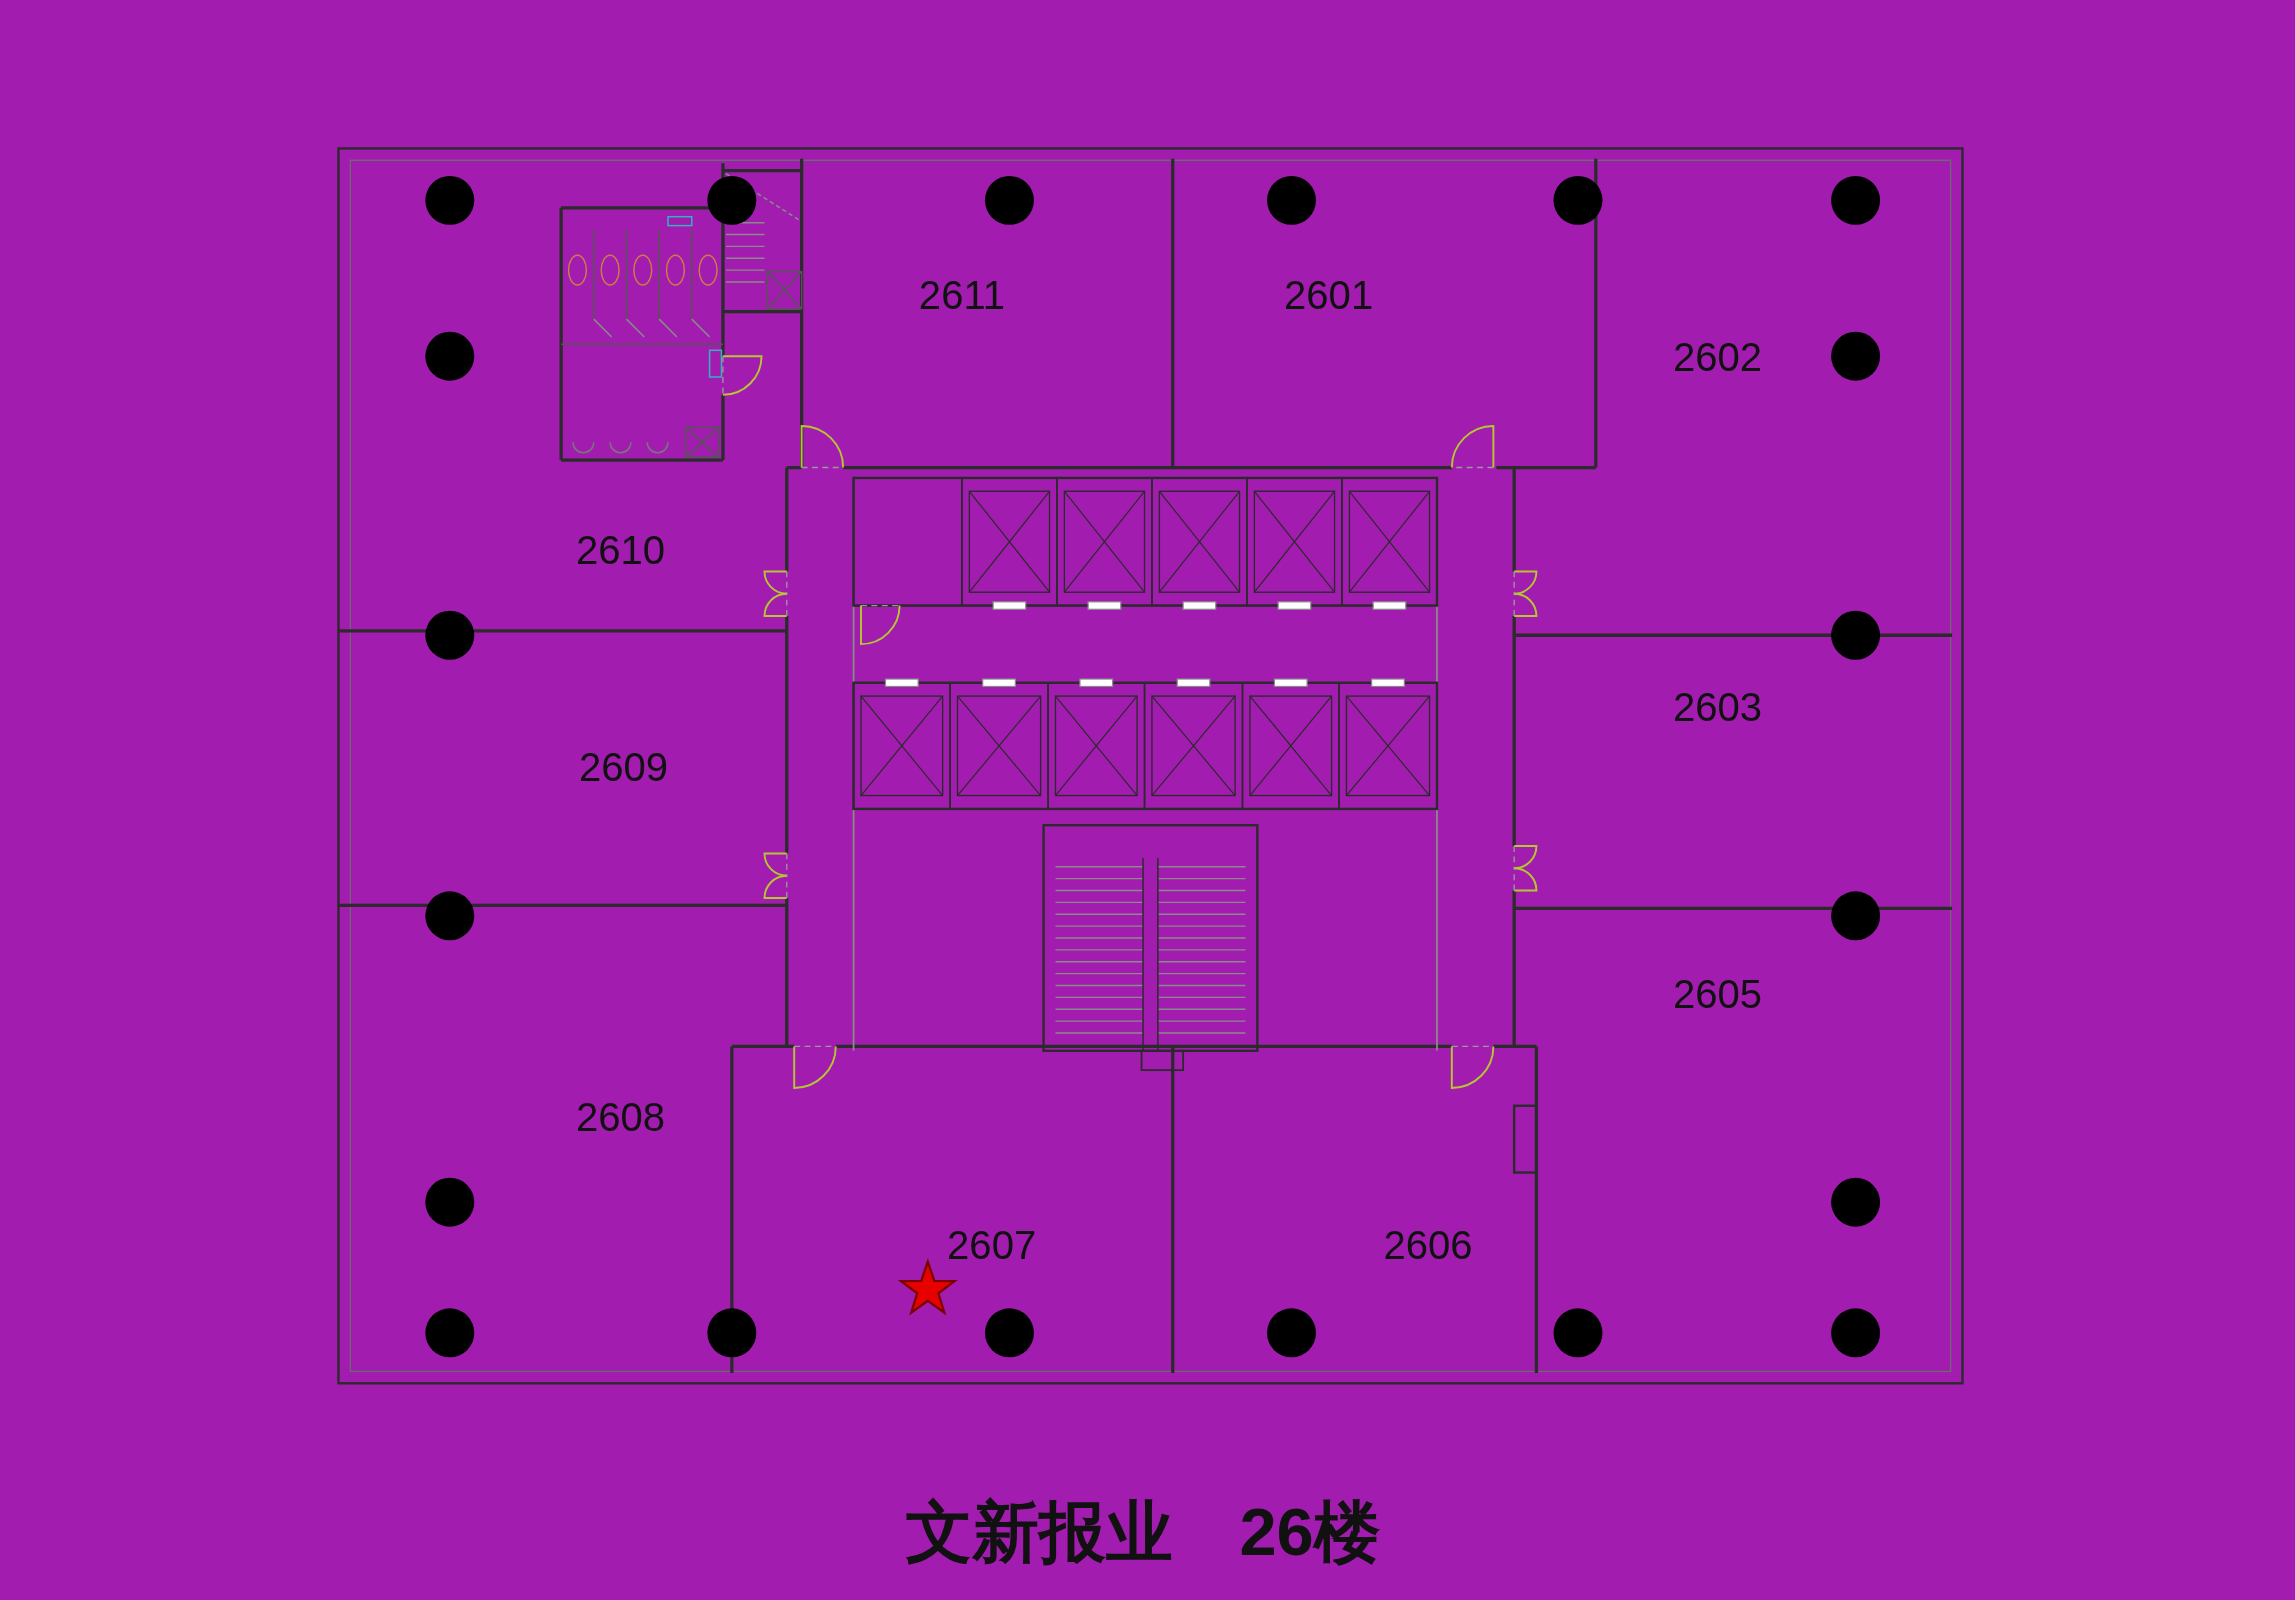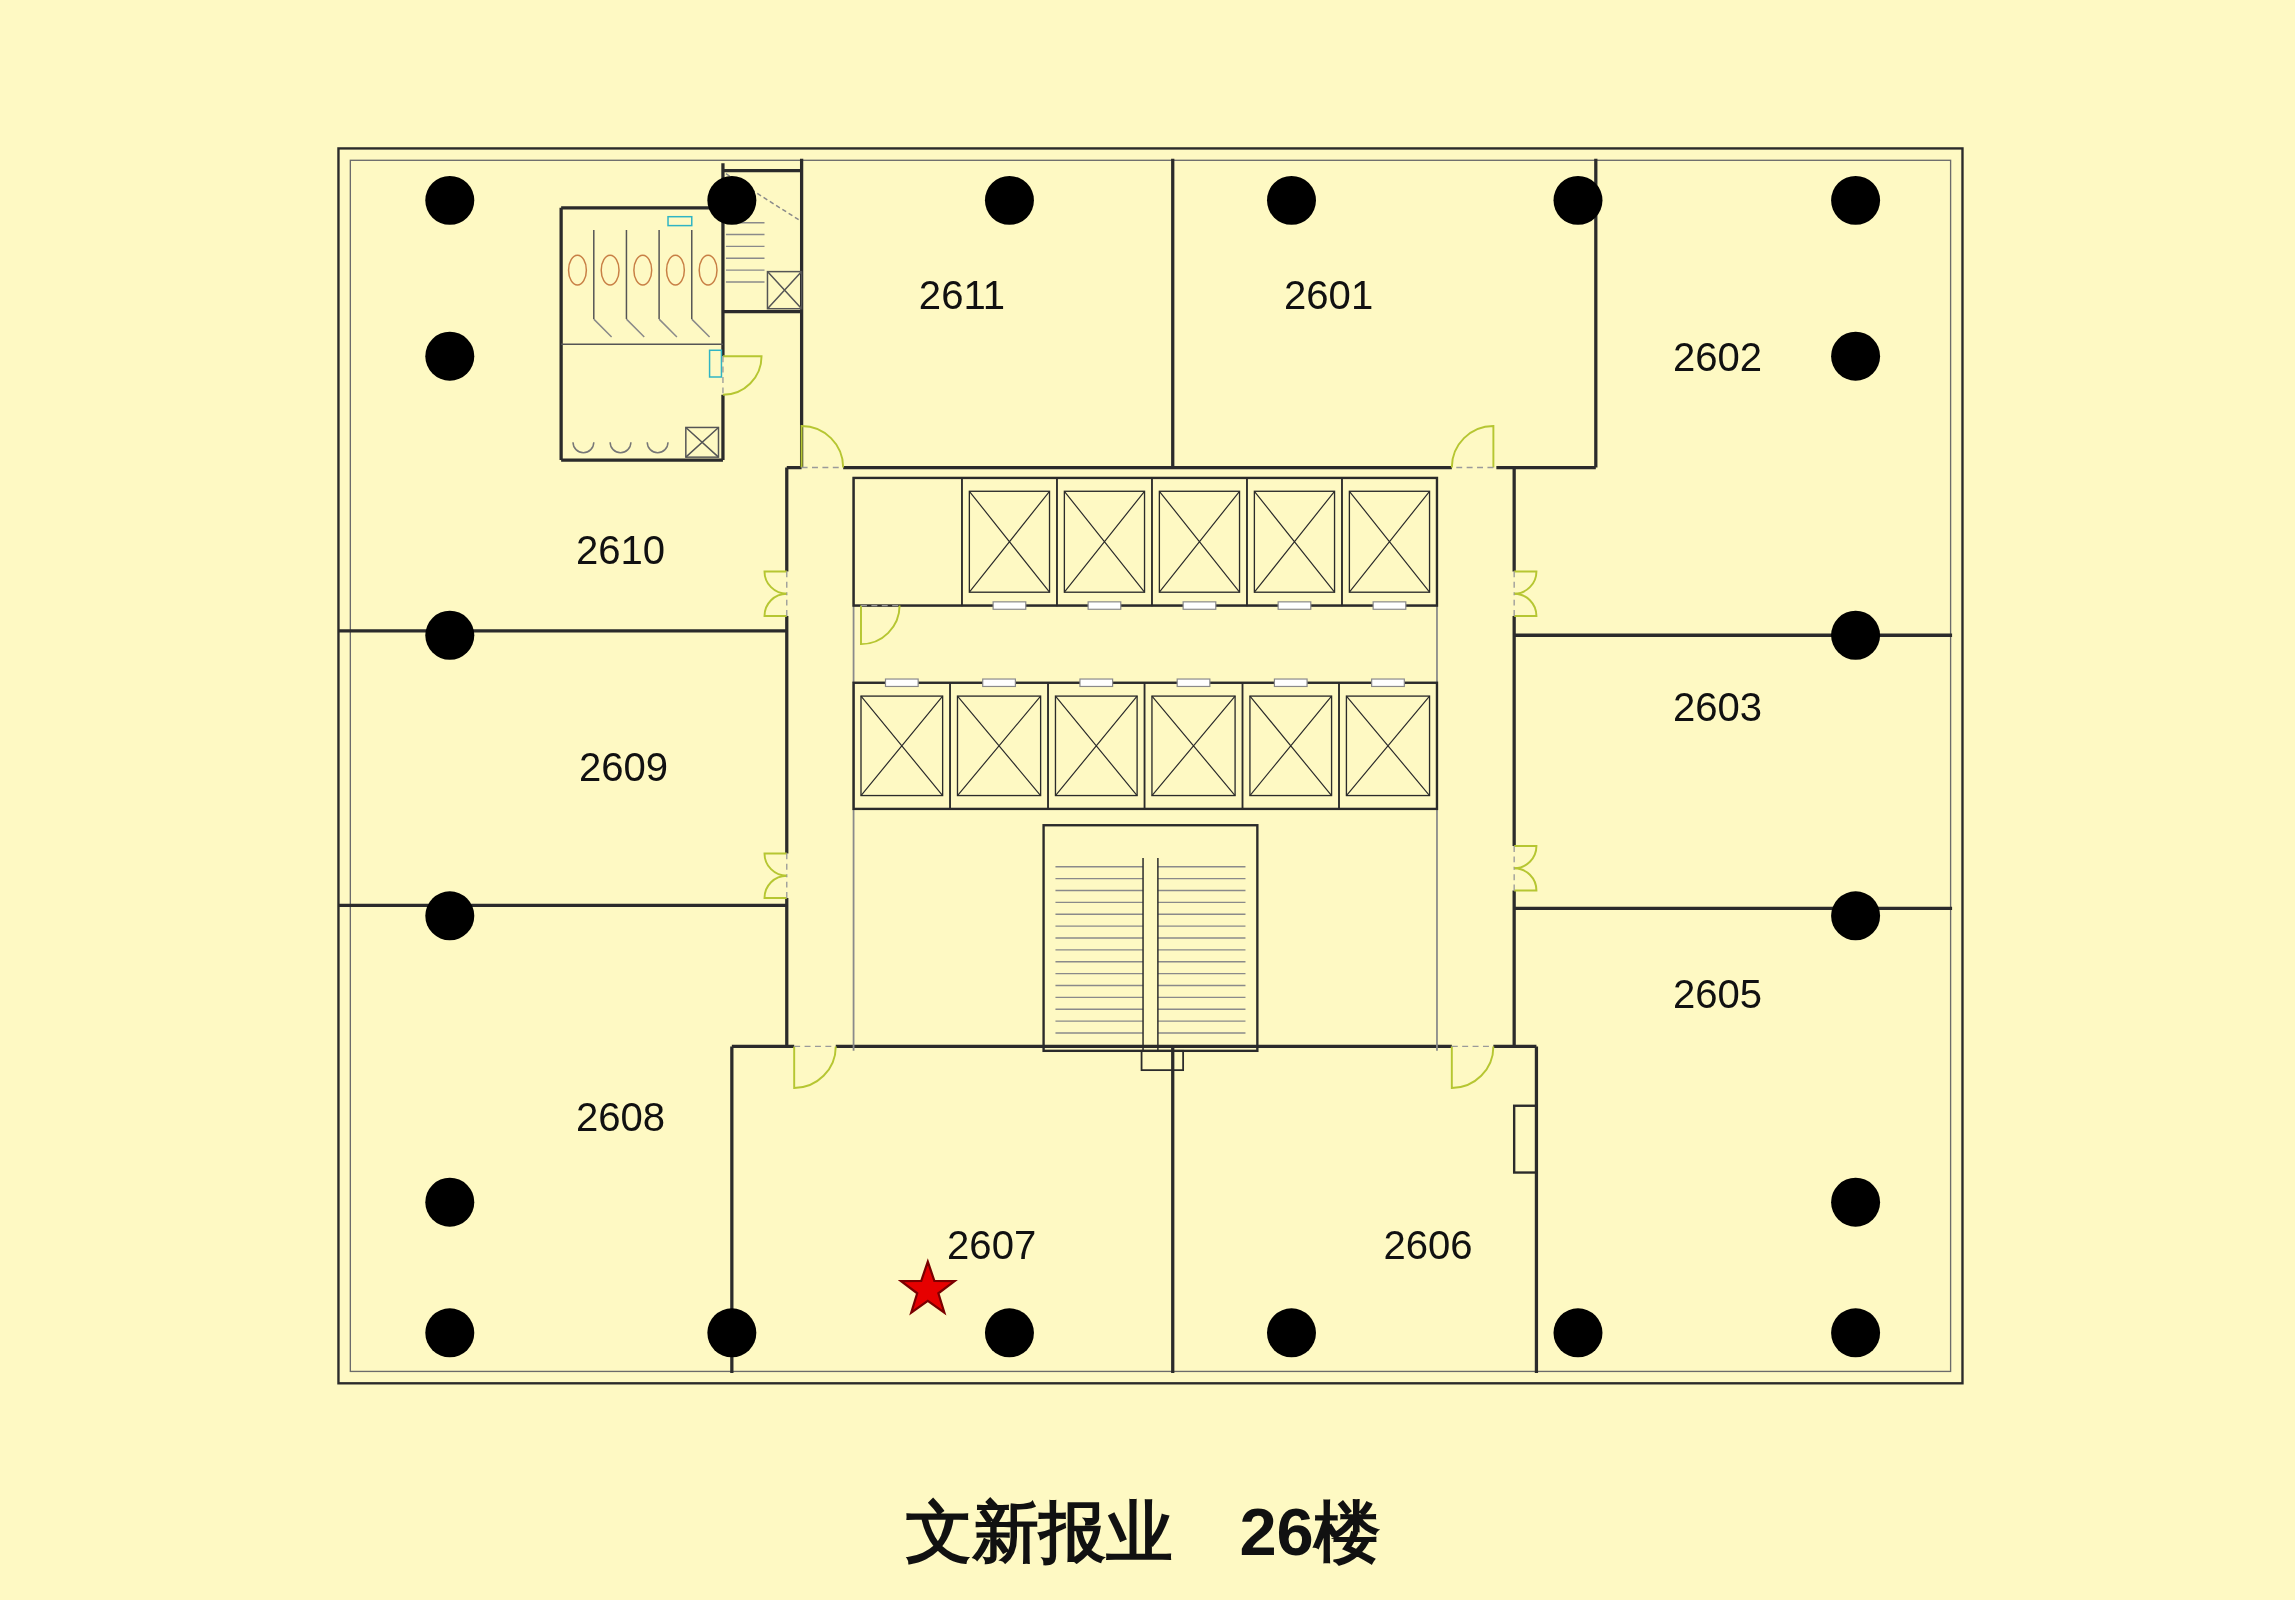--- a/index.html
+++ b/index.html
@@ -1,16 +1,16 @@
 <!DOCTYPE html>
 <html style="font-size:10.8px"><head>
 <meta charset="utf-8">
 <style>
   html,body{margin:0;padding:0;background:#ffffff;}
-  .page{width:2295px;height:1600px;background:#fef9c3;overflow:hidden;}
+  .page{width:2295px;height:1600px;background:#a21caf;overflow:hidden;}
   svg text{font-family:"Liberation Sans","DejaVu Sans",sans-serif;fill:#111;}
   .room-label{font-size:27px;}
   .plan-title{font-size:45px;font-weight:600;}
 </style>
 </head>
 <body>
 
 <div class="page">
   <svg id="plan-svg" viewBox="0 0 1546 1078" width="2295" height="1600" preserveAspectRatio="none">
 

